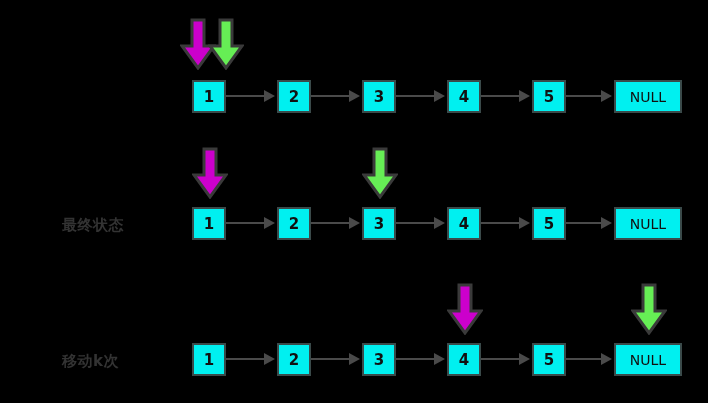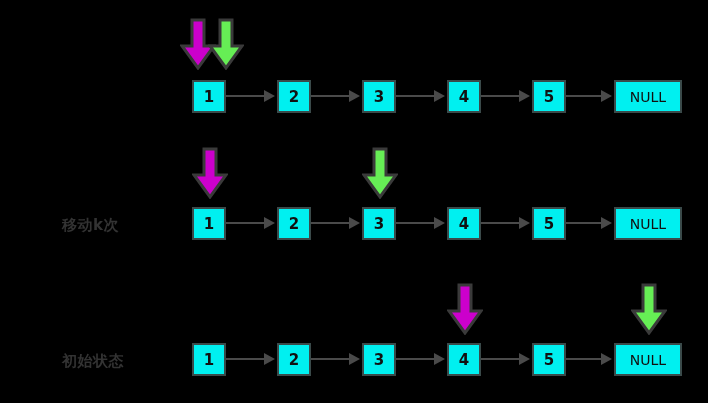--- a/index.html
+++ b/index.html
@@ -86,21 +86,21 @@
     <div class="ptr" style="left: 180px; top: 18px;">
       <svg width="36" height="52" viewBox="0 0 36 52">
         <polygon points="12,2 24,2 24,28 34,28 18,50 2,28 12,28" fill="#CC00CC" stroke="#3A3A3A" stroke-width="3" stroke-linejoin="miter"></polygon>
       </svg>
     </div>
     <div class="ptr" style="left: 208px; top: 18px;">
       <svg width="36" height="52" viewBox="0 0 36 52">
         <polygon points="12,2 24,2 24,28 34,28 18,50 2,28 12,28" fill="#66EE55" stroke="#3A3A3A" stroke-width="3" stroke-linejoin="miter"></polygon>
       </svg>
     </div>
-    <div class="row-label" style="left: 62px; top: 216px;">移动k次</div>
+    <div class="row-label" style="left: 62px; top: 216px;">最终状态</div>
     <div class="node" style="left: 192px; top: 207px; width: 34px; height: 33px;">1</div>
     <div class="link" style="left: 226px; top: 222px; width: 41px;"></div>
     <div class="link-head" style="left: 264px; top: 217px;"></div>
     <div class="node" style="left: 277px; top: 207px; width: 34px; height: 33px;">2</div>
     <div class="link" style="left: 311px; top: 222px; width: 41px;"></div>
     <div class="link-head" style="left: 349px; top: 217px;"></div>
     <div class="node" style="left: 362px; top: 207px; width: 34px; height: 33px;">3</div>
     <div class="link" style="left: 396px; top: 222px; width: 41px;"></div>
     <div class="link-head" style="left: 434px; top: 217px;"></div>
     <div class="node" style="left: 447px; top: 207px; width: 34px; height: 33px;">4</div>
@@ -113,21 +113,21 @@
     <div class="ptr" style="left: 192px; top: 147px;">
       <svg width="36" height="52" viewBox="0 0 36 52">
         <polygon points="12,2 24,2 24,28 34,28 18,50 2,28 12,28" fill="#CC00CC" stroke="#3A3A3A" stroke-width="3" stroke-linejoin="miter"></polygon>
       </svg>
     </div>
     <div class="ptr" style="left: 362px; top: 147px;">
       <svg width="36" height="52" viewBox="0 0 36 52">
         <polygon points="12,2 24,2 24,28 34,28 18,50 2,28 12,28" fill="#66EE55" stroke="#3A3A3A" stroke-width="3" stroke-linejoin="miter"></polygon>
       </svg>
     </div>
-    <div class="row-label" style="left: 62px; top: 352px;">初始状态</div>
+    <div class="row-label" style="left: 62px; top: 352px;">移动k次</div>
     <div class="node" style="left: 192px; top: 343px; width: 34px; height: 33px;">1</div>
     <div class="link" style="left: 226px; top: 358px; width: 41px;"></div>
     <div class="link-head" style="left: 264px; top: 353px;"></div>
     <div class="node" style="left: 277px; top: 343px; width: 34px; height: 33px;">2</div>
     <div class="link" style="left: 311px; top: 358px; width: 41px;"></div>
     <div class="link-head" style="left: 349px; top: 353px;"></div>
     <div class="node" style="left: 362px; top: 343px; width: 34px; height: 33px;">3</div>
     <div class="link" style="left: 396px; top: 358px; width: 41px;"></div>
     <div class="link-head" style="left: 434px; top: 353px;"></div>
     <div class="node" style="left: 447px; top: 343px; width: 34px; height: 33px;">4</div>

